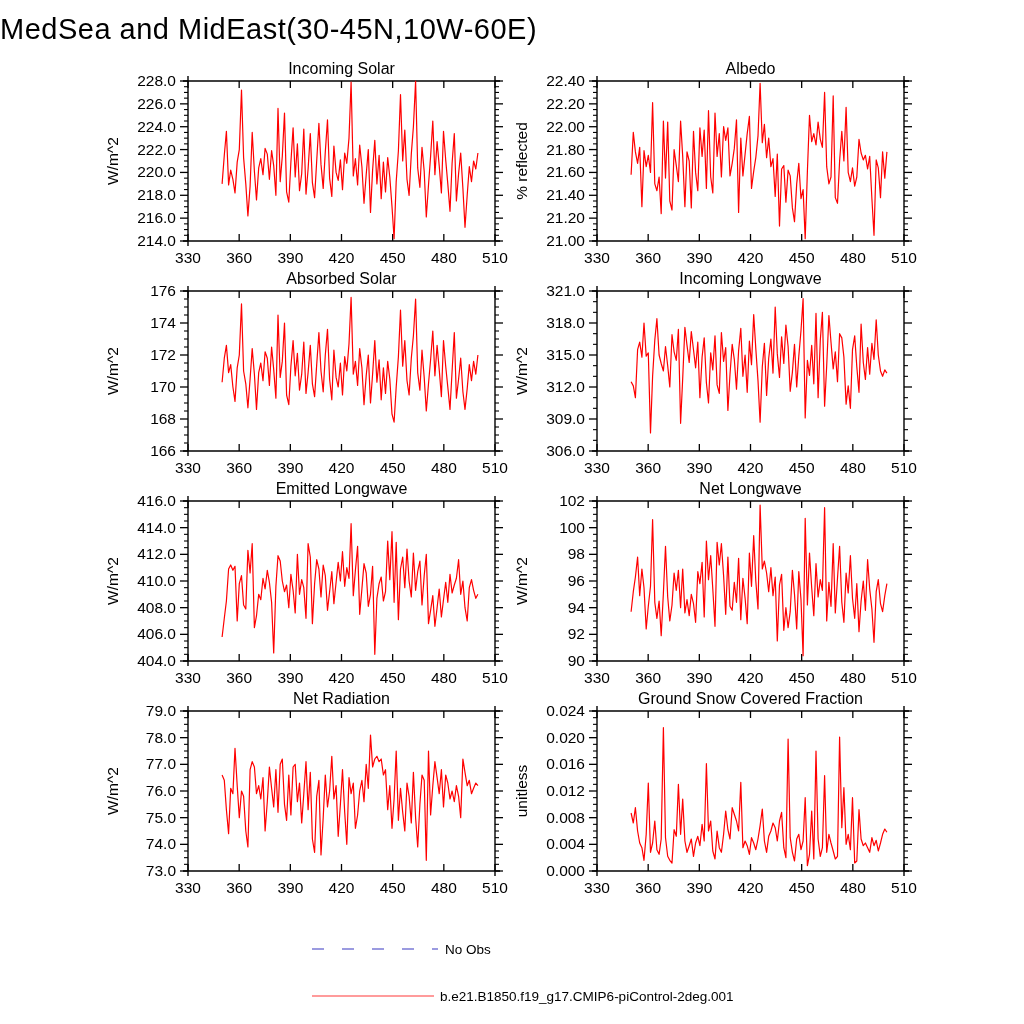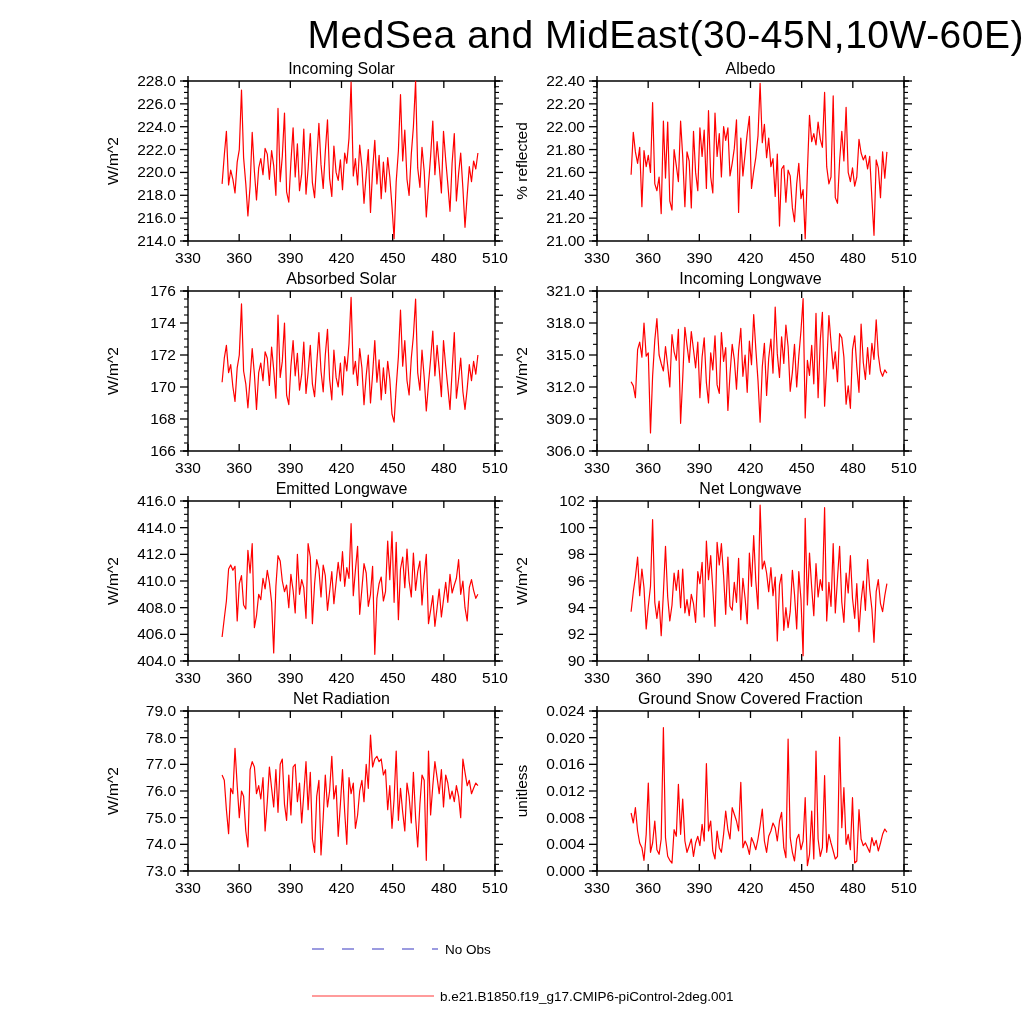--- a/index.html
+++ b/index.html
@@ -1,17 +1,17 @@
 <!DOCTYPE html>
 <html><head>
 <meta charset="utf-8">
 <style>
   html,body{margin:0;padding:0;background:#ffffff;}
   .page{position:relative;width:1024px;height:1024px;background:#ffffff;font-family:"Liberation Sans",sans-serif;overflow:hidden;}
-  .figure-title{position:absolute;top:13px;left:0;width:100%;text-align:right;font-size:39px;letter-spacing:0.5px;color:#000;}
+  .figure-title{position:absolute;top:13px;left:0;width:100%;text-align:left;font-size:29px;letter-spacing:0.5px;color:#000;}
   svg.panel{position:absolute;width:462px;height:215px;overflow:visible;}
   svg.legend{position:absolute;overflow:visible;}
   svg text{font-family:"Liberation Sans",sans-serif;fill:#000;}
 </style>
 </head>
 <body>
 
 <div class="page">
   <div class="figure-title">MedSea and MidEast(30-45N,10W-60E)</div>
 

